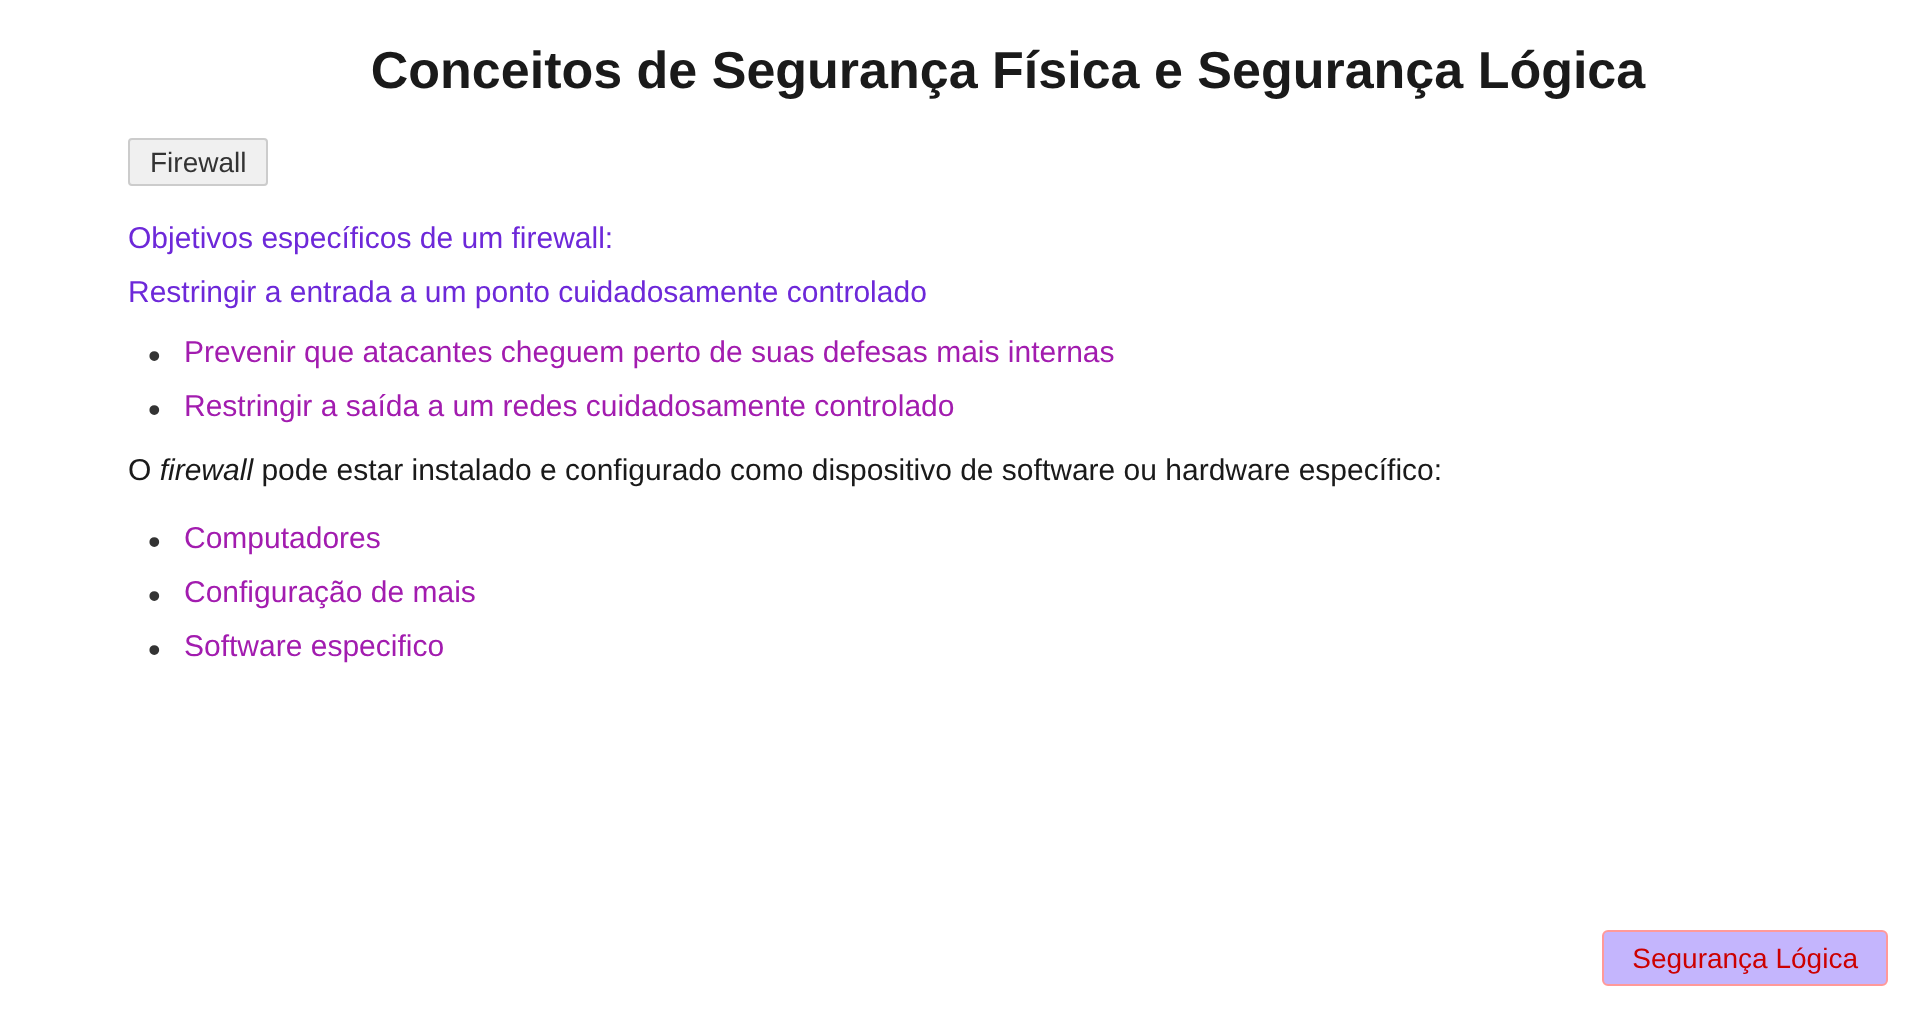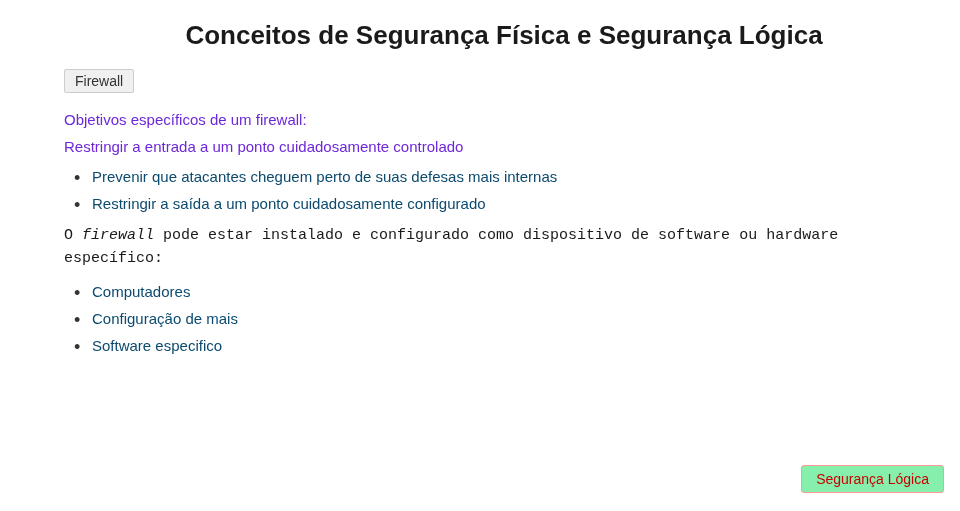--- a/index.html
+++ b/index.html
@@ -57,52 +57,51 @@
     }
 
     .bullet-list {
       list-style: none;
       padding: 0;
       margin: 0 0 8px 0;
     }
 
     .bullet-list li {
       font-size: 15px;
-      color: #0c4a6e;
+      color: #a21caf;
       padding: 3px 0 3px 28px;
       position: relative;
       line-height: 1.4;
     }
 
     .bullet-list li::before {
       content: '•';
       position: absolute;
       left: 10px;
       top: 3px;
       font-size: 18px;
       color: #333333;
     }
 
     .firewall-paragraph {
       font-size: 15px;
       color: #1a1a1a;
       margin-bottom: 8px;
       line-height: 1.5;
-      font-family: Liberation Mono, monospace;
     }
 
     .firewall-paragraph em {
       font-style: italic;
     }
 
     .bottom-badge {
       position: absolute;
       bottom: 18px;
       right: 40px;
-      background-color: #86efac;
+      background-color: #c4b5fd;
       border: 1px solid #ff9999;
       padding: 5px 14px;
       font-size: 14px;
       color: #cc0000;
       border-radius: 3px;
     }
   </style>
 </head>
 <body>
 
@@ -119,21 +118,21 @@
     <p class="section-title">
       <span>Restringir a entrada a um ponto cuidadosamente controlado</span>
     </p>
   </div>
 
   <ul class="bullet-list">
     <li>
       <span>Prevenir que atacantes cheguem perto de suas defesas mais internas</span>
     </li>
     <li>
-      <span>Restringir a saída a um ponto cuidadosamente configurado</span>
+      <span>Restringir a saída a um redes cuidadosamente controlado</span>
     </li>
   </ul>
 
   <p class="firewall-paragraph">
     <span>O </span><em>firewall</em><span> pode estar instalado e configurado como dispositivo de software ou hardware específico:</span>
   </p>
 
   <ul class="bullet-list">
     <li>
       <span>Computadores</span>

